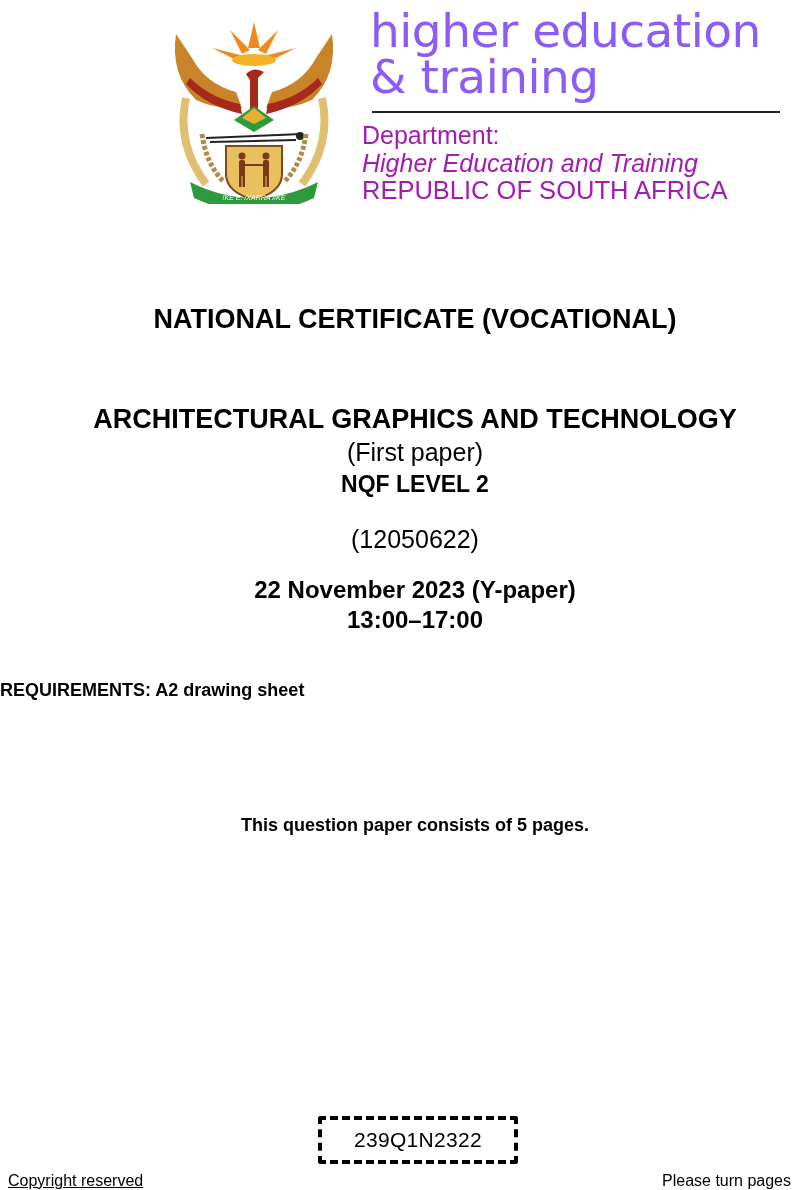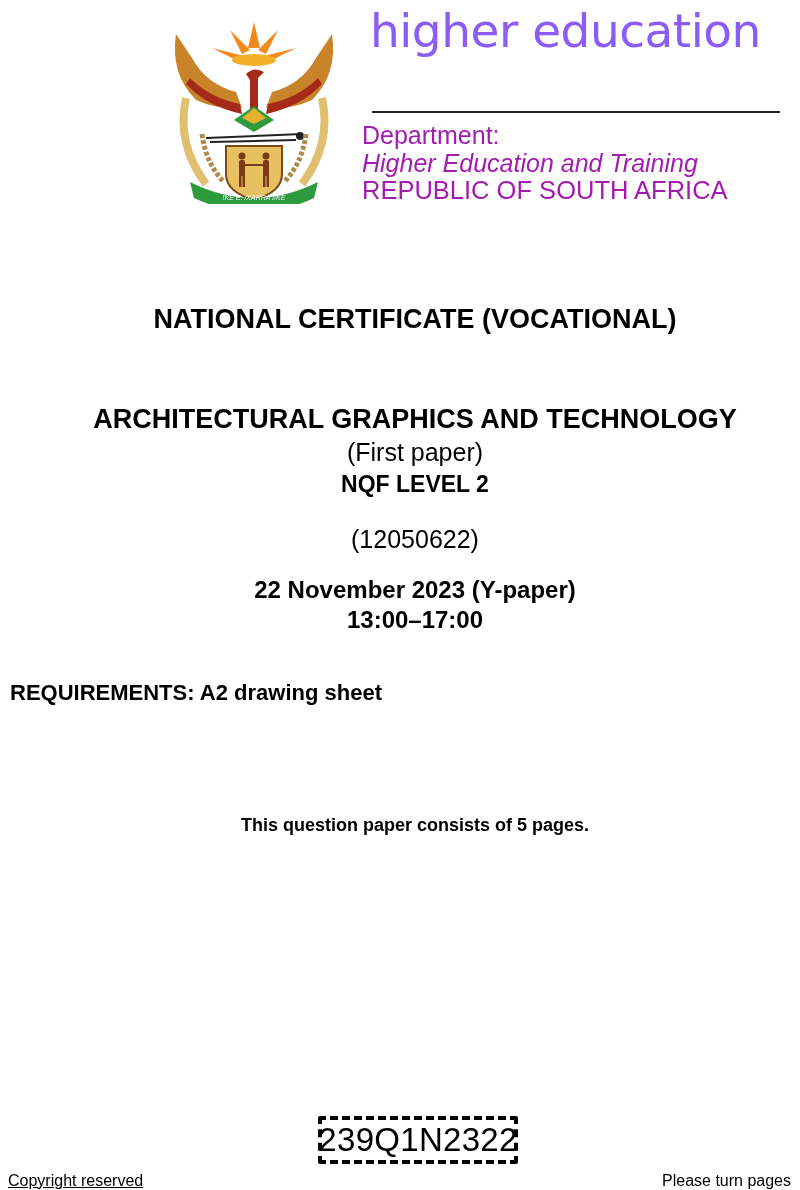--- a/index.html
+++ b/index.html
@@ -19,27 +19,27 @@
   .dept2 { top: 149px; font-style: italic; }
   .dept3 { top: 176px; font-weight: normal; font-size: 25.5px; }
   .center { left: 0; width: 800px; text-align: center; white-space: nowrap; }
   .nc { top: 304px; left: 15px; font-size: 27px; font-weight: bold; }
   .subj { top: 404px; left: 15px; font-size: 27px; font-weight: bold; }
   .paper { top: 438px; left: 15px; font-size: 25px; }
   .nqf { top: 471px; left: 15px; font-size: 23px; font-weight: bold; }
   .code { top: 525px; left: 15px; font-size: 25px; }
   .date { top: 576px; left: 15px; font-size: 24px; font-weight: bold; }
   .time { top: 606px; left: 15px; font-size: 24px; font-weight: bold; }
-  .req { left: 10px; top: 680px; font-size: 22px; font-weight: bold; white-space: nowrap; }
+  .req { left: 0; top: 680px; font-size: 18px; font-weight: bold; white-space: nowrap; }
   .pages { top: 815px; left: 15px; font-size: 18px; font-weight: bold; }
   .barcode-box {
     left: 318px; top: 1116px; width: 192px; height: 40px;
     border: 4px dashed #000; border-radius: 3px;
     display: flex; align-items: center; justify-content: center;
-    font-size: 33px; letter-spacing: 0.3px;
+    font-size: 21px; letter-spacing: 0.3px;
   }
   .footer-left { left: 8px; top: 1172px; font-size: 16px; text-decoration: underline; }
   .footer-right { right: 9px; top: 1172px; font-size: 16px; }
 </style>
 </head>
 <body>
 
 <div class="abs crest">
   <svg width="176" height="190" viewBox="0 0 176 190">
 
@@ -85,20 +85,21 @@
       <rect x="79" y="150" width="18" height="2"></rect>
     </g>
 
     <path d="M24,168 Q88,200 152,168 L148,184 Q88,212 28,184 Z" fill="#2e9a3e"></path>
     <text x="88" y="186" font-size="7" fill="#fff" text-anchor="middle" font-family="Liberation Sans, sans-serif" font-style="italic">!KE E: /XARRA //KE</text>
   </svg>
 </div>
 
 <div class="abs brand-title">
   <div>higher education</div>
+  <div>&amp; training</div>
 </div>
 <div class="abs brand-rule"></div>
 <div class="abs dept-line dept1">Department:</div>
 <div class="abs dept-line dept2">Higher Education and Training</div>
 <div class="abs dept-line dept3">REPUBLIC OF SOUTH AFRICA</div>
 
 <div class="abs center nc">NATIONAL CERTIFICATE (VOCATIONAL)</div>
 <div class="abs center subj">ARCHITECTURAL GRAPHICS AND TECHNOLOGY</div>
 <div class="abs center paper">(First paper)</div>
 <div class="abs center nqf">NQF LEVEL 2</div>

